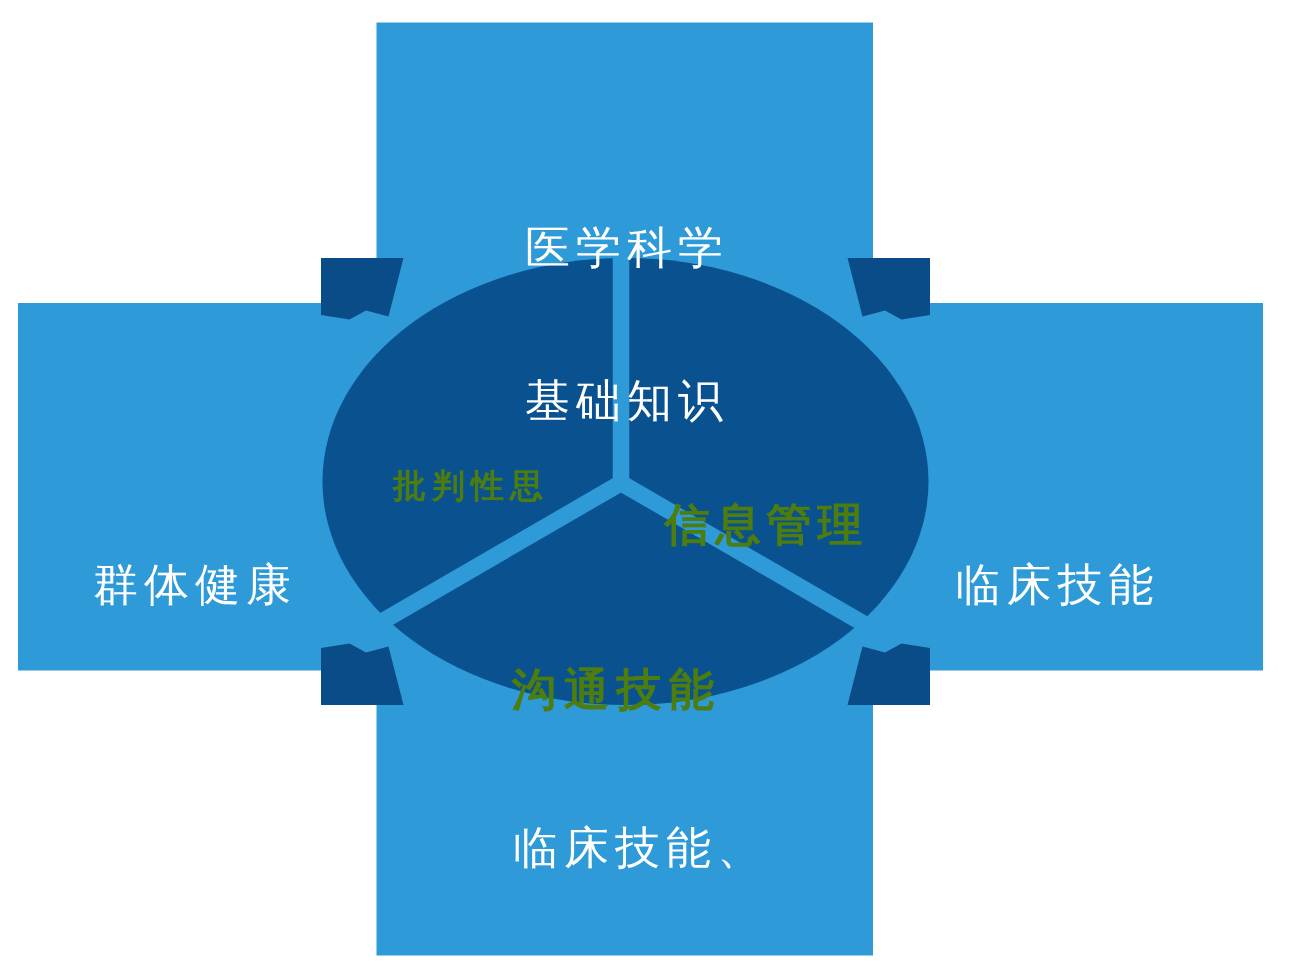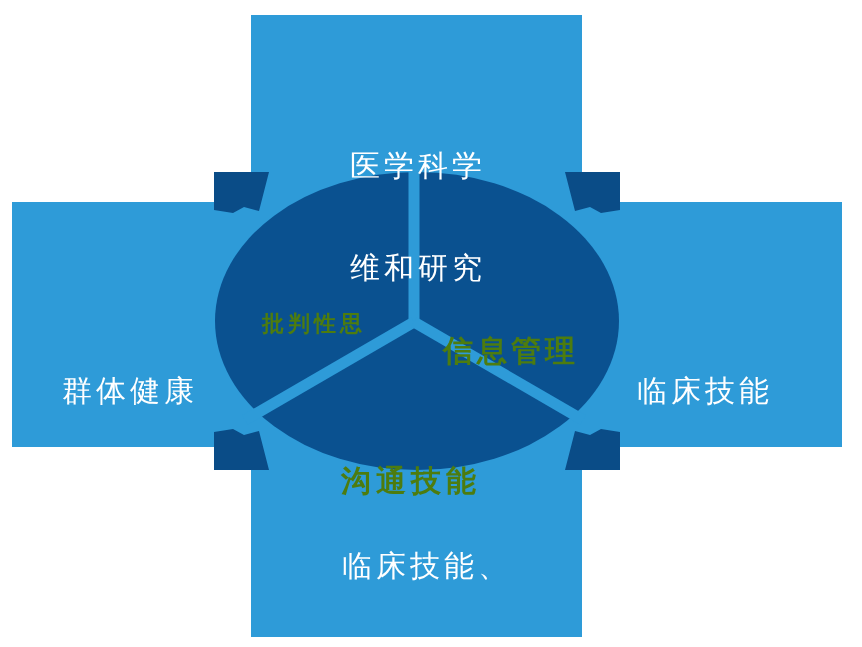--- a/index.html
+++ b/index.html
@@ -56,21 +56,21 @@
     line-height: 26px;
     letter-spacing: 4px;
   }
   .label-info {
     left: 443px; top: 266px;
     font-size: 30px;
     line-height: 34px;
     letter-spacing: 4px;
   }
   .label-comm {
-    left: 341px; top: 396px;
+    left: 341px; top: 376px;
     font-size: 30px;
     line-height: 34px;
     letter-spacing: 5px;
   }
 </style>
 </head>
 <body>
 
 <div class="canvas">
 
@@ -87,21 +87,21 @@
 
     <g stroke="#2E9BD8" stroke-width="11">
       <line x1="414" y1="322" x2="414" y2="166"></line>
       <line x1="414" y1="322" x2="245" y2="420"></line>
       <line x1="414" y1="322" x2="583" y2="420"></line>
     </g>
   </svg>
 
   <div class="label white-label label-top">
     <div>医学科学</div>
-    <div>维和研究</div>
+    <div>基础知识</div>
   </div>
 
   <div class="label white-label label-left">
     <div>群体健康</div>
   </div>
 
   <div class="label white-label label-right">
     <div>临床技能</div>
   </div>
 

